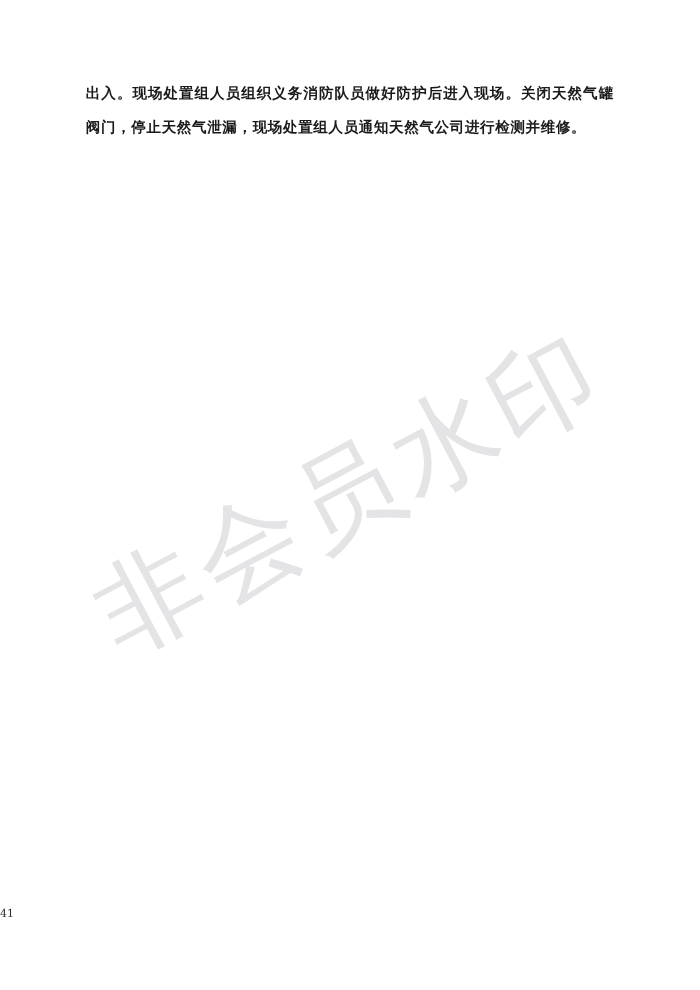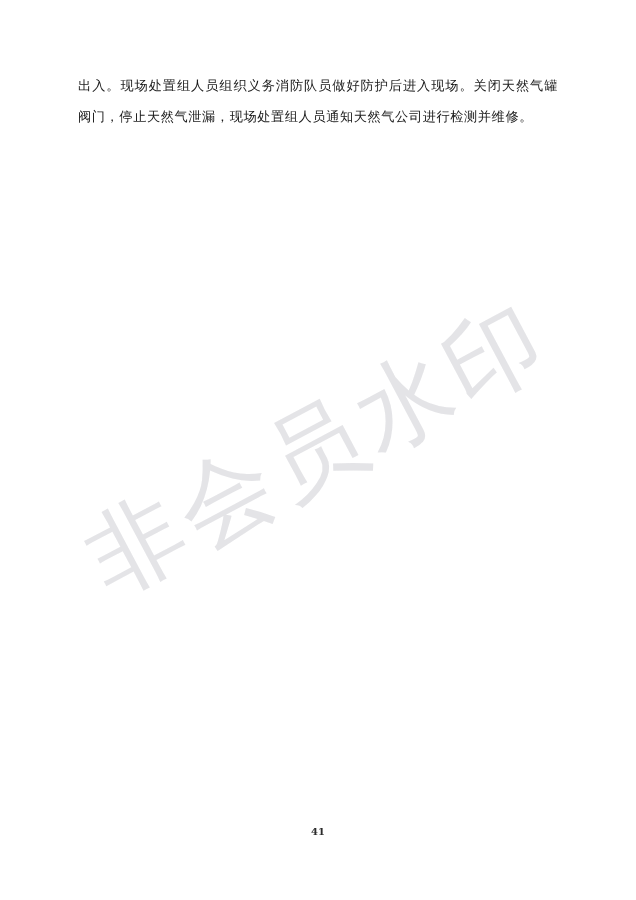--- a/index.html
+++ b/index.html
@@ -30,20 +30,21 @@
   }
   .para {
     font-size: 13.2px;
     line-height: 31px;
     color: #1a1a1a;
     text-align: justify;
     text-justify: inter-ideograph;
     letter-spacing: 0.6px;
     margin: 0 0 0 0;
     font-family: "DejaVu Serif", "Liberation Serif", serif;
+    font-weight: bold;
   }
   .para + .para {
     margin-top: 2px;
   }
   .indent {
     text-indent: 28px;
   }
   .watermark {
     position: absolute;
     left: 50%;
@@ -58,26 +59,24 @@
     z-index: 1;
     user-select: none;
     pointer-events: none;
     opacity: 0.95;
   }
   .page-number {
     position: absolute;
     left: 0;
     right: 0;
     top: 826px;
-    text-align: center;
     font-size: 10px;
     color: #2b2b2b;
     font-family: "DejaVu Serif", "Liberation Serif", serif;
     z-index: 3;
-    font-weight: bold;
   }
 </style>
 </head>
 <body>
 
 <div class="page">
 
   <div class="watermark">非会员水印</div>
 
   <div class="content">

